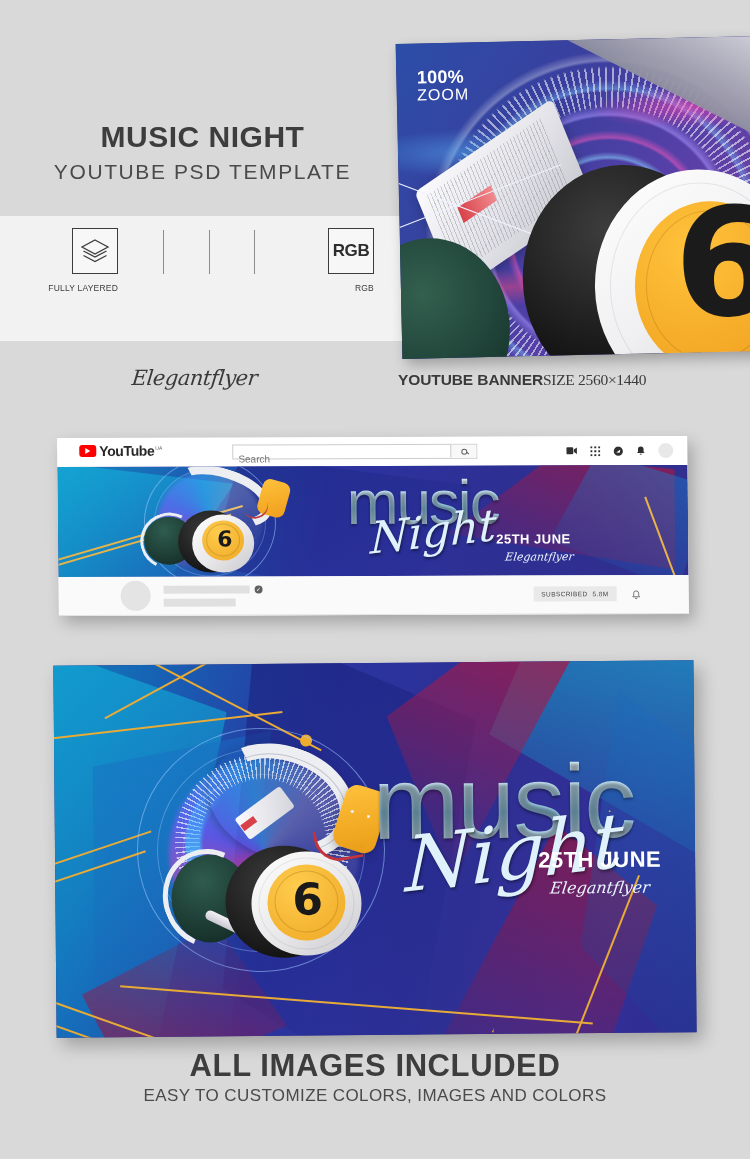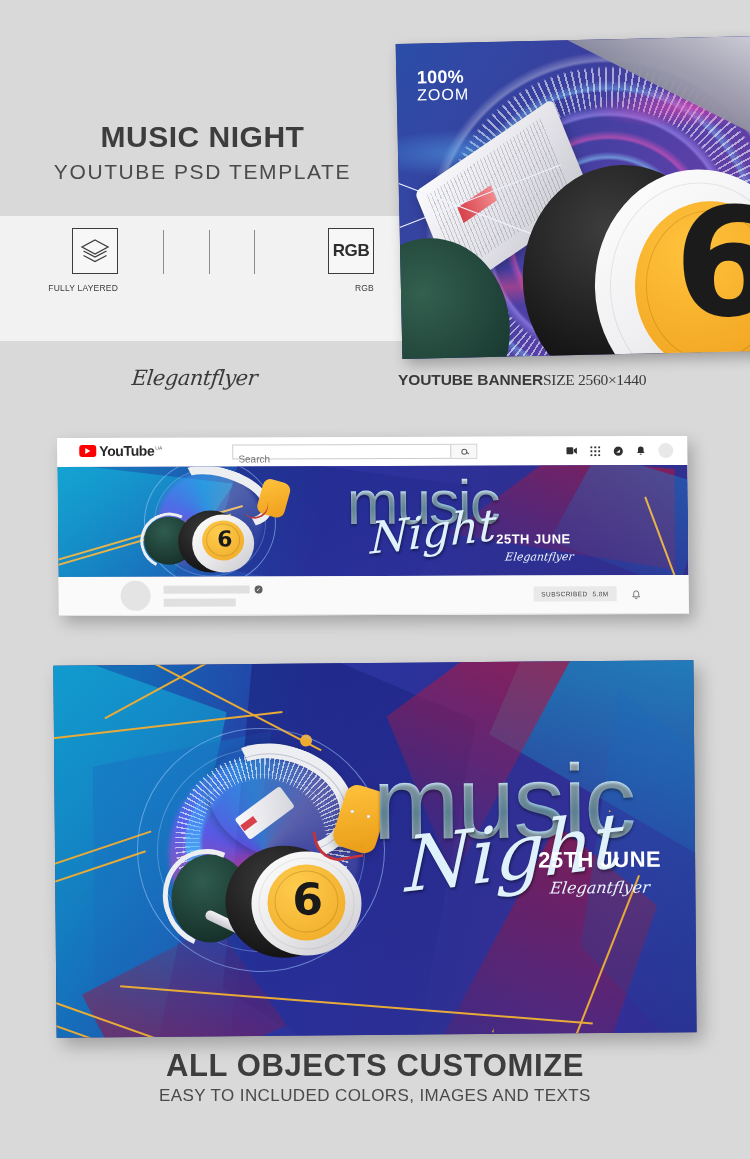--- a/index.html
+++ b/index.html
@@ -514,14 +514,14 @@
           position:absolute;left:108px;top:88px;width:16px;height:7px;background:#d8414a;transform:rotate(-36deg);"></div>
     </div>
 
     <div class="b-music" style="left:318px;top:88px;font-size:104px;line-height:1;">music</div>
     <div class="b-night" style="left:350px;top:146px;font-size:76px;">Night</div>
     <div class="b-date" style="left:483px;top:186px;font-size:22px;">25TH JUNE</div>
     <div class="b-brand" style="left:495px;top:217px;font-size:16px;">Elegantflyer</div>
   </div>
 </div>
 
-<div id="footer-title">ALL OBJECTS CUSTOMIZE</div>
-<div id="footer-sub">EASY TO INCLUDED COLORS, IMAGES AND TEXTS</div>
+<div id="footer-title">ALL IMAGES INCLUDED</div>
+<div id="footer-sub">EASY TO CUSTOMIZE COLORS, IMAGES AND COLORS</div>
 
 </body></html>

